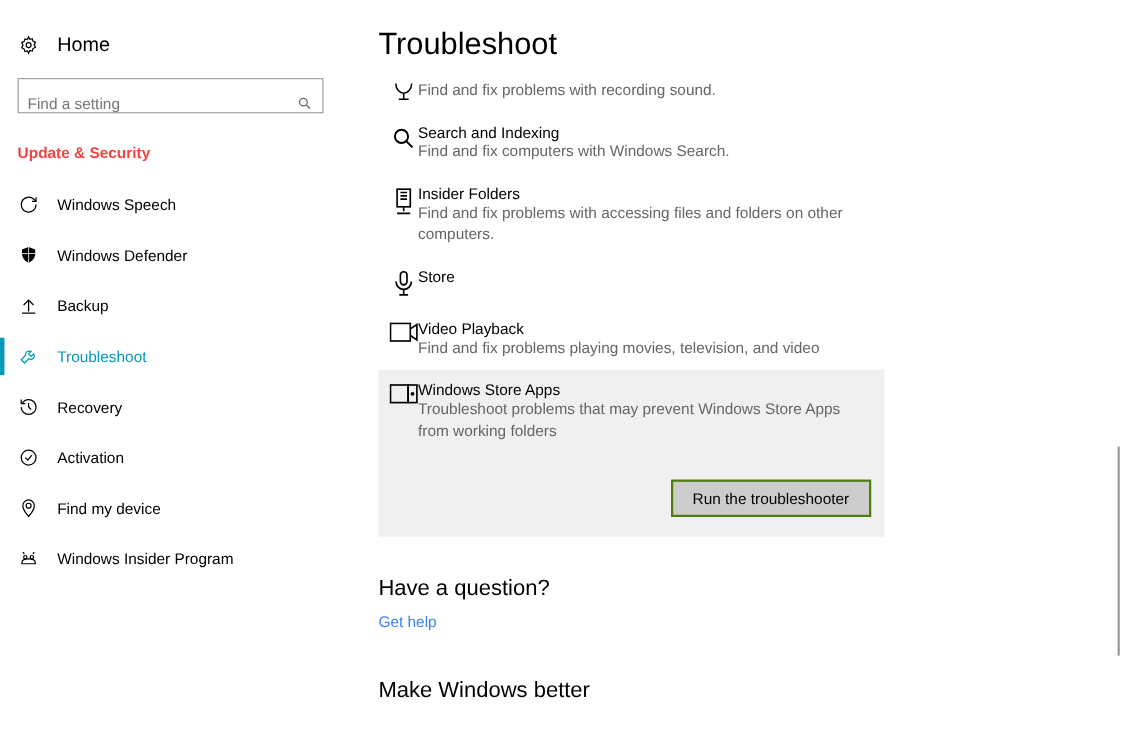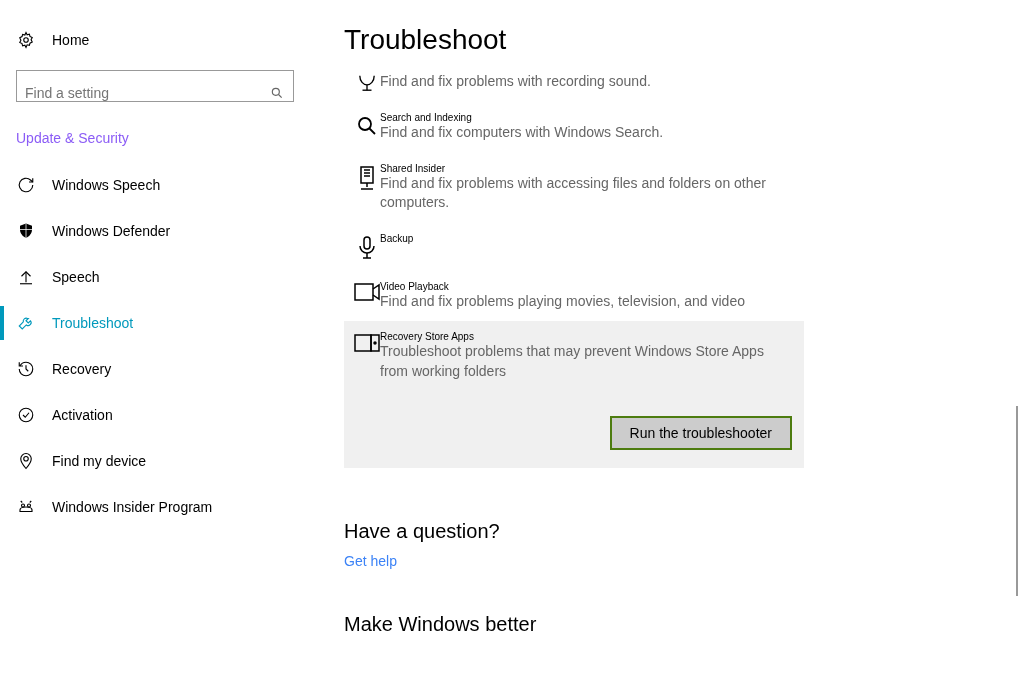--- a/index.html
+++ b/index.html
@@ -19,21 +19,21 @@
   flex-shrink: 0;
 }
 .home-row {
   display: flex;
   align-items: center;
   padding: 30px 0 20px 16px;
   gap: 16px;
   cursor: pointer;
 }
 .home-row .icon { width: 20px; height: 20px; display: flex; align-items: center; justify-content: center; }
-.home-row .label { font-size: 14px; }
+.home-row .label { font-size: 18px; }
 .search-wrap {
   margin: 0 16px 28px 16px;
   border: 1px solid #999;
   height: 32px;
   display: flex;
   align-items: flex-end;
   padding: 0 8px;
   position: relative;
 }
 .search-wrap input {
@@ -43,23 +43,24 @@
   font-size: 14px;
   color: #666;
   background: transparent;
 }
 .search-wrap .search-icon {
   color: #666;
   width: 16px; height: 16px;
   display: flex; align-items: center; justify-content: center;
 }
 .category-label {
-  color: #8b5cf6;
+  color: #ef4444;
   font-size: 14px;
   padding: 0 16px 16px 16px;
+  font-weight: bold;
 }
 .nav-item {
   display: flex;
   align-items: center;
   gap: 16px;
   padding: 13px 16px;
   cursor: pointer;
   position: relative;
 }
 .nav-item.selected {
@@ -96,21 +97,21 @@
   cursor: pointer;
 }
 .ts-item .ts-icon {
   width: 26px;
   flex-shrink: 0;
   display: flex;
   justify-content: center;
   padding-top: 2px;
 }
 .ts-item .ts-text { flex: 1; }
-.ts-item .ts-text .ts-title { font-size: 10px; color: #000; }
+.ts-item .ts-text .ts-title { font-size: 14px; color: #000; }
 .ts-item .ts-text .ts-desc { font-size: 14px; color: #666; line-height: 1.4; }
 
 .ts-item.expanded {
   background: #f0f0f0;
   padding-bottom: 18px;
   width: 460px;
 }
 .ts-item.expanded .ts-body { display: flex; flex-direction: column; }
 .run-btn {
   align-self: flex-end;
@@ -118,21 +119,21 @@
   margin-right: 2px;
   border: 2px solid #4d7c0f;
   background: #ccc;
   padding: 7px 18px;
   font-size: 14px;
   cursor: pointer;
 }
 .section-heading {
   font-size: 20px;
   font-weight: 400;
-  margin-top: 52px;
+  margin-top: 36px;
 }
 .link {
   color: #3b82f6;
   font-size: 14px;
   margin-top: 10px;
   display: inline-block;
   cursor: pointer;
 }
 .scroll-thumb {
   position: absolute;
@@ -193,21 +194,21 @@
   </div>
 
   <div class="nav-item">
     <span class="icon">
       <svg width="18" height="18" viewBox="0 0 24 24" fill="none" stroke="#000" stroke-width="1.5">
         <path d="M12 19V5"></path>
           <path d="M6 11l6-6 6 6"></path>
           <path d="M4 21h16"></path>
       </svg>
     </span>
-    <span class="label">Speech</span>
+    <span class="label">Backup</span>
   </div>
 
   <div class="nav-item selected">
     <span class="icon">
       <svg width="18" height="18" viewBox="0 0 24 24" fill="none" stroke="#0099bc" stroke-width="1.5">
         <path d="M14 6a4 4 0 00-5.6 4.6L3 16l4 4 5.4-5.4A4 4 0 0018 9l-3 3-3-3 3-3z"></path>
       </svg>
     </span>
     <span class="label">Troubleshoot</span>
   </div>
@@ -292,36 +293,36 @@
   <div class="ts-item">
     <div class="ts-icon">
       <svg width="24" height="26" viewBox="0 0 24 26" fill="none" stroke="#000" stroke-width="1.5">
         <rect x="6" y="2" width="12" height="16"></rect>
           <path d="M9 5h6M9 8h6M9 11h6"></path>
         <path d="M12 18v4"></path>
           <path d="M6 24h12"></path>
       </svg>
     </div>
     <div class="ts-text">
-      <div class="ts-title">Shared Insider</div>
+      <div class="ts-title">Insider Folders</div>
       <div class="ts-desc">Find and fix problems with accessing files and folders on other computers.</div>
     </div>
   </div>
 
   <div class="ts-item">
     <div class="ts-icon">
       <svg width="24" height="26" viewBox="0 0 24 26" fill="none" stroke="#000" stroke-width="1.5">
         <rect x="9" y="2" width="6" height="12" rx="3"></rect>
         <path d="M5 11a7 7 0 0014 0"></path>
           <path d="M12 18v5"></path>
           <path d="M8 23h8"></path>
       </svg>
     </div>
     <div class="ts-text">
-      <div class="ts-title">Backup</div>
+      <div class="ts-title">Store</div>
     </div>
   </div>
 
   <div class="ts-item">
     <div class="ts-icon">
       <svg width="26" height="18" viewBox="0 0 26 18" fill="none" stroke="#000" stroke-width="1.5">
         <rect x="1" y="1" width="18" height="16"></rect>
           <path d="M19 6l6-4v14l-6-4"></path>
       </svg>
     </div>
@@ -333,21 +334,21 @@
 
   <div class="ts-item expanded">
     <div class="ts-icon">
       <svg width="26" height="20" viewBox="0 0 26 20" fill="none" stroke="#000" stroke-width="1.5">
         <rect x="1" y="2" width="16" height="16"></rect>
           <rect x="17" y="2" width="8" height="16"></rect>
         <circle cx="21" cy="10" r="1" fill="#000"></circle>
       </svg>
     </div>
     <div class="ts-text ts-body">
-      <div class="ts-title">Recovery Store Apps</div>
+      <div class="ts-title">Windows Store Apps</div>
       <div class="ts-desc">Troubleshoot problems that may prevent Windows Store Apps from working folders</div>
       <button class="run-btn">Run the troubleshooter</button>
     </div>
   </div>
 
   <div class="section-heading">Have a question?</div>
   <a class="link">Get help</a>
 
   <div class="section-heading" style="margin-top:44px">Make Windows better</div>
 

